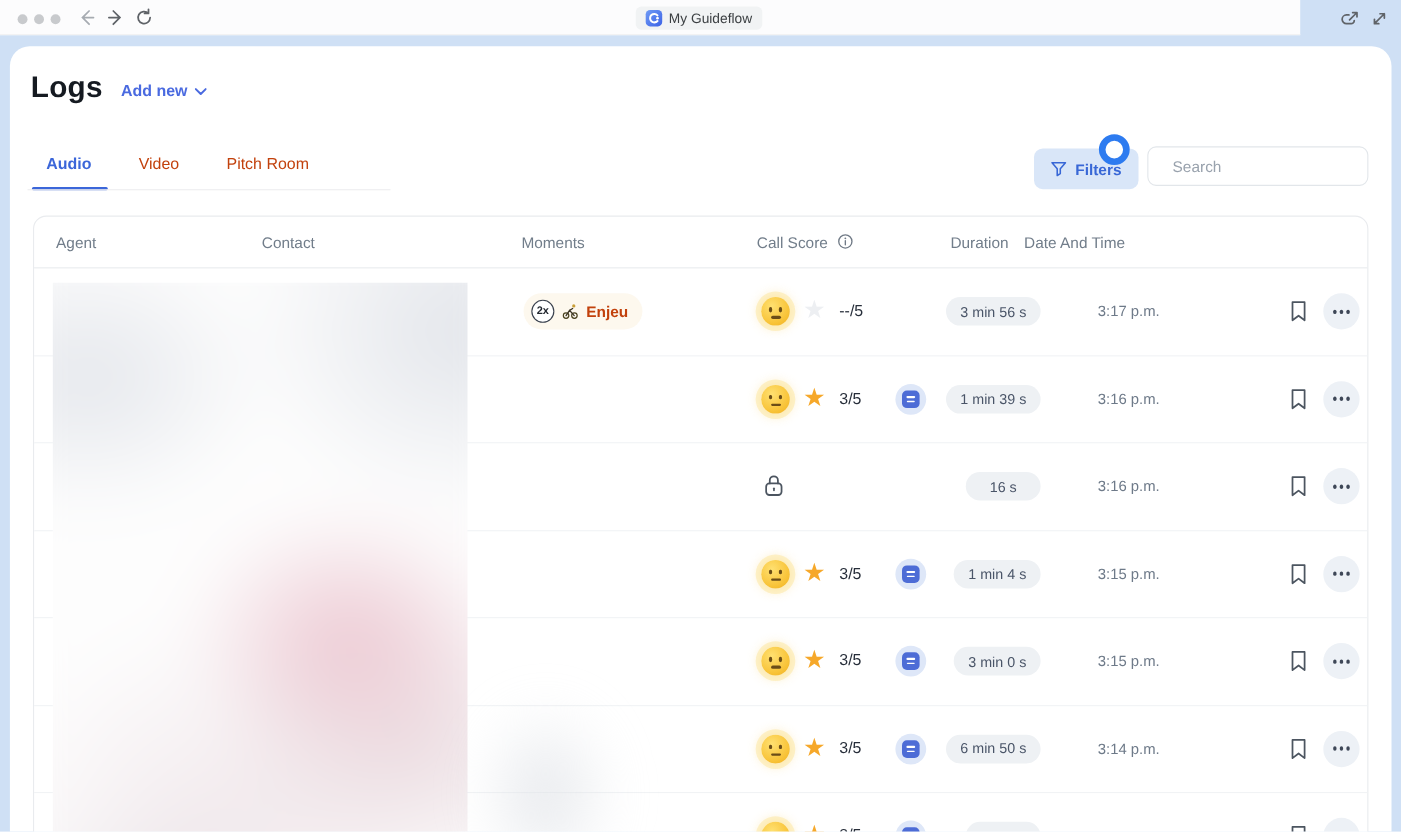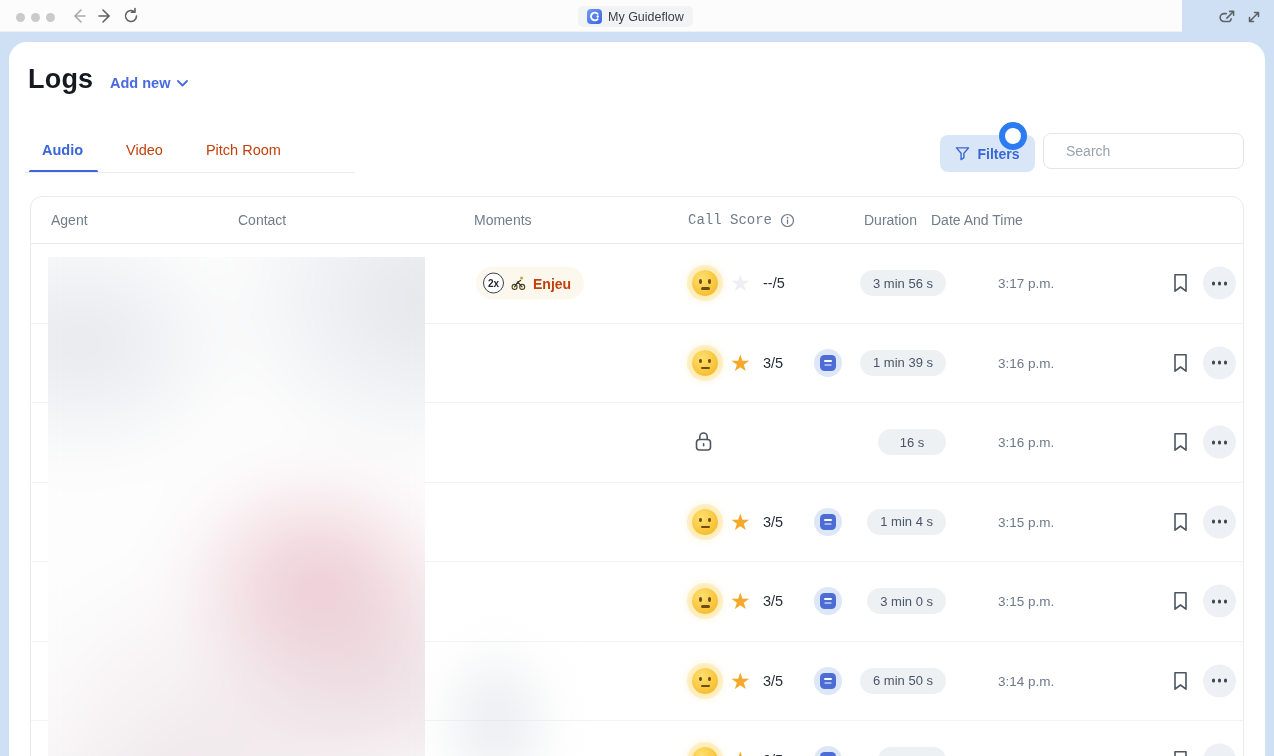--- a/index.html
+++ b/index.html
@@ -30,21 +30,21 @@
   .cursor-ring{position:absolute;left:990px;top:80px;width:28px;height:28px;border-radius:50%;border:6px solid #2d7bf0;background:rgba(255,255,255,.95);z-index:9;}
   .search-box{position:absolute;left:1034px;top:91px;width:201px;height:36px;background:#fff;border:1px solid #e2e6ea;border-radius:8px;display:flex;align-items:center;gap:10px;padding:0 12px;}
   .search-box input{border:none;outline:none;flex:1;font-size:14px;color:#4a5260;font-family:inherit;background:transparent;}
   .search-box input::placeholder{color:#99a2ad;}
 
   
   .table{position:absolute;left:21px;top:154px;width:1214px;height:640px;border:1px solid #e9ebee;border-radius:12px 12px 0 0;background:#fff;}
   .thead{position:absolute;top:0;left:0;right:0;height:47px;border-bottom:1px solid #e8ebee;}
   .th{position:absolute;top:50%;transform:translateY(-50%);font-size:14px;color:#717d8a;}
   .th.c0{left:20px;} .th.c1{left:207px;} .th.c2{left:443px;}
-  .th.c3{left:657px;display:flex;align-items:flex-end;gap:8px;font-family:Liberation Mono, monospace;}
+  .th.c3{left:657px;display:flex;align-items:flex-start;gap:8px;}
   .th.c4{left:833px;} .th.c5{left:900px;}
   .rows{position:absolute;top:47px;left:0;right:0;}
   .row{position:relative;height:79.5px;border-bottom:1px solid #f1f3f5;}
   .vcent{position:absolute;top:50%;transform:translateY(-50%);}
 
   .moments-pill{left:445px;height:33px;background:#fdf8ee;border-radius:17px;display:flex;align-items:center;gap:7px;padding:0 13px 0 7px;}
   .badge-2x{width:21px;height:21px;border:1.4px solid #39404d;border-radius:50%;display:flex;align-items:center;justify-content:center;font-size:10px;font-weight:700;color:#22272f;background:#fff;}
   .moments-pill b{font-size:14px;color:#c2410c;font-weight:700;}
 
   .face{left:661px;width:26px;height:26px;border-radius:50%;background:radial-gradient(circle at 38% 32%,#ffe070 0%,#f8c338 65%,#efae1e 100%);box-shadow:0 0 0 5px rgba(253,228,150,.45),0 0 10px 3px rgba(250,215,120,.45);}

